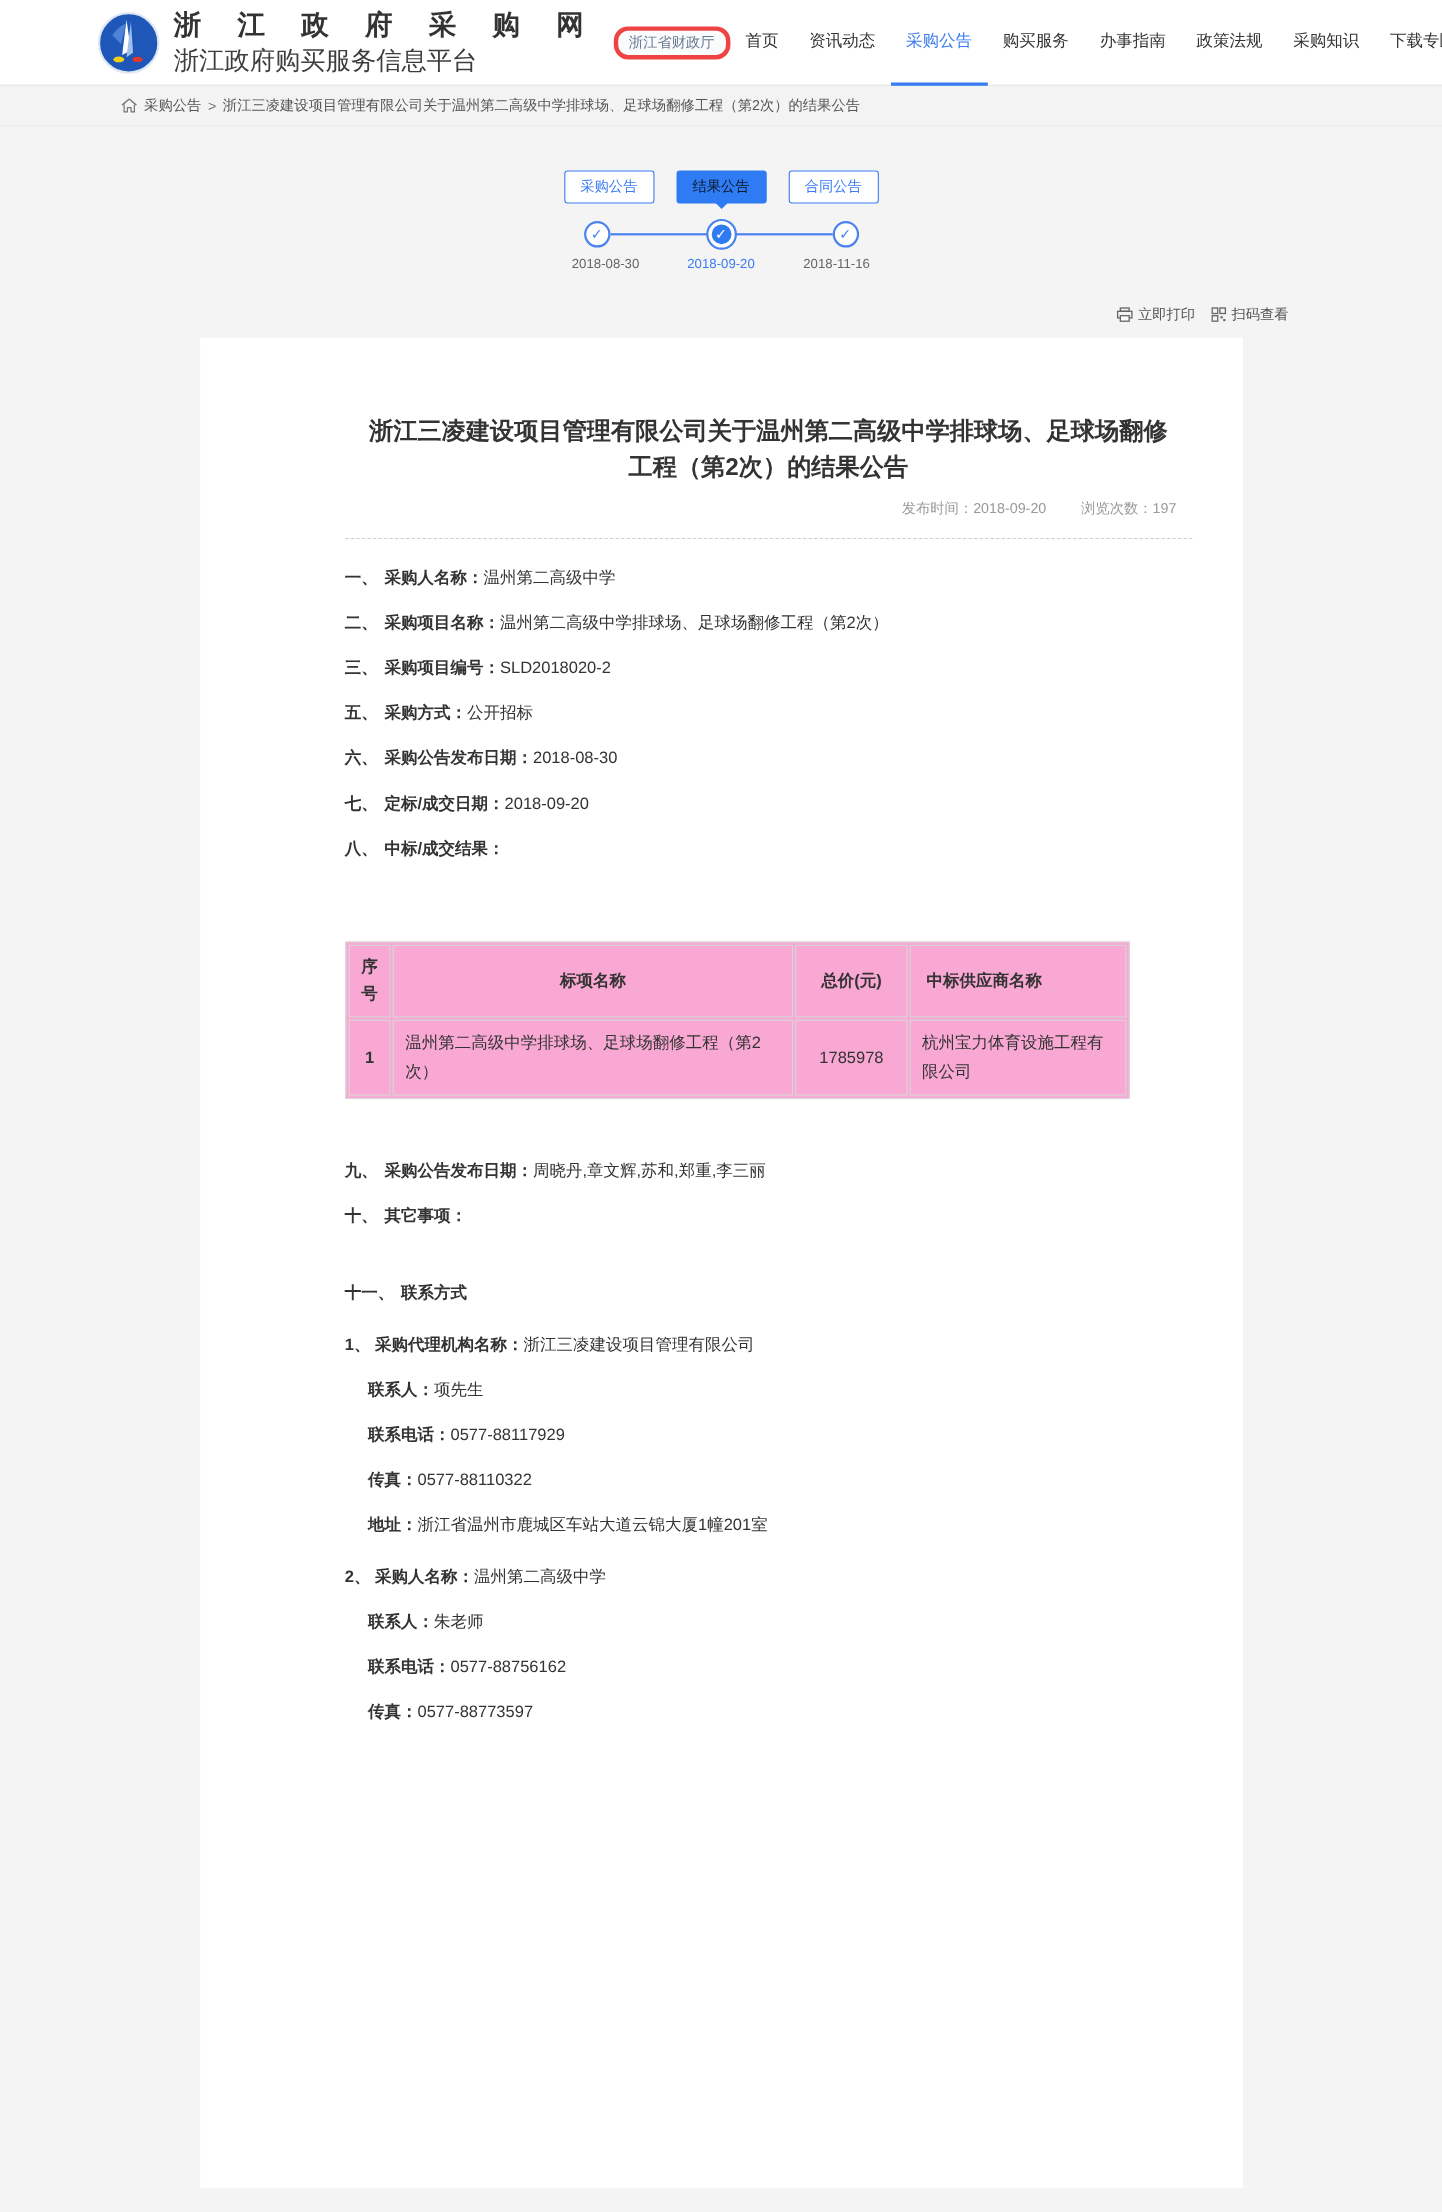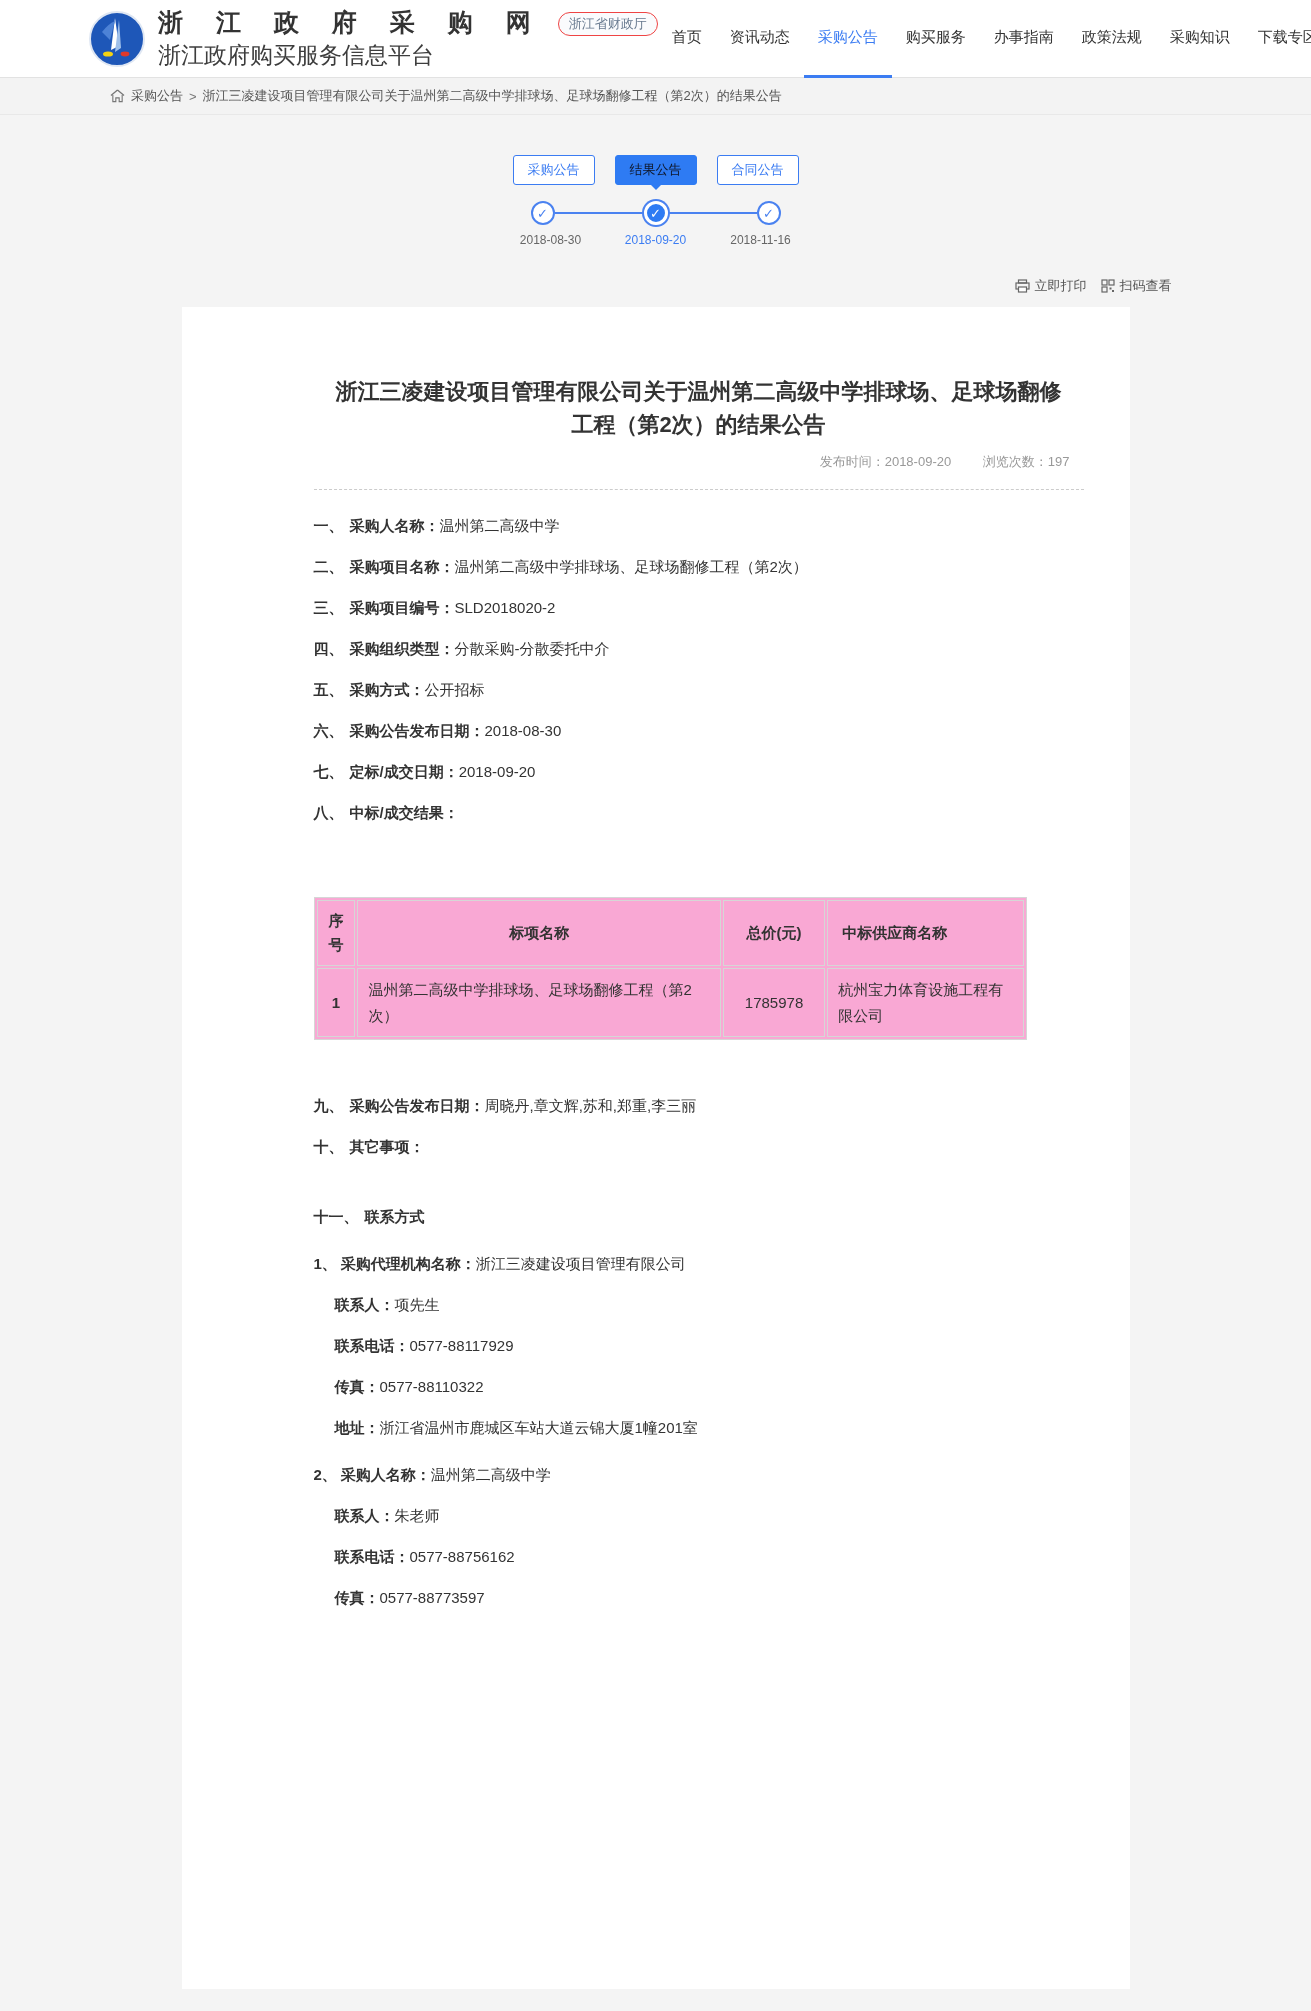--- a/index.html
+++ b/index.html
@@ -11,22 +11,22 @@
   
   .header {
     background:#fff; height:78px; display:flex; align-items:center;
     padding:0 30px 0 88px; border-bottom:1px solid #e2e2e2;
   }
   .logo { width:58px; height:58px; flex:0 0 auto; cursor:pointer; }
   .brand { margin-left:12px; }
   .brand-line1 { font-size:25px; font-weight:bold; letter-spacing:13px; color:#333; white-space:nowrap;text-align:right; }
   .brand-line2 { font-size:23px; color:#3d3d3d; margin-top:1px; white-space:nowrap; }
   .badge {
-    margin-left:14px; align-self:flex-start; margin-top:12px;
-    border:1px solid #ef4444; background:#fafbfd; color:#66788e;
+    margin-left:14px; align-self:flex-start; margin-top:24px;
+    border:4px solid #ef4444; background:#fafbfd; color:#66788e;
     font-size:13px; padding:2px 10px; border-radius:13px; white-space:nowrap;
   }
   .nav { margin-left:auto; display:flex; height:78px; }
   .nav-item {
     display:flex; align-items:center; padding:0 14px; font-size:15px;
     color:#333; cursor:pointer; border-bottom:3px solid transparent; white-space:nowrap;
   }
   .nav-item.active { color:#3b7cf2; border-bottom-color:#3b7cf2; }
   
   .crumbbar {
@@ -209,23 +209,20 @@
 
   <div class="info-list">
     <div class="info-item">
       <span class="no">一、</span><span class="lbl">采购人名称：</span><span class="val">温州第二高级中学</span>
     </div>
     <div class="info-item">
       <span class="no">二、</span><span class="lbl">采购项目名称：</span><span class="val">温州第二高级中学排球场、足球场翻修工程（第2次）</span>
     </div>
     <div class="info-item">
       <span class="no">三、</span><span class="lbl">采购项目编号：</span><span class="val">SLD2018020-2</span>
-    </div>
-    <div class="info-item">
-      <span class="no">四、</span><span class="lbl">采购组织类型：</span><span class="val">分散采购-分散委托中介</span>
     </div>
     <div class="info-item">
       <span class="no">五、</span><span class="lbl">采购方式：</span><span class="val">公开招标</span>
     </div>
     <div class="info-item">
       <span class="no">六、</span><span class="lbl">采购公告发布日期：</span><span class="val">2018-08-30</span>
     </div>
     <div class="info-item">
       <span class="no">七、</span><span class="lbl">定标/成交日期：</span><span class="val">2018-09-20</span>
     </div>

